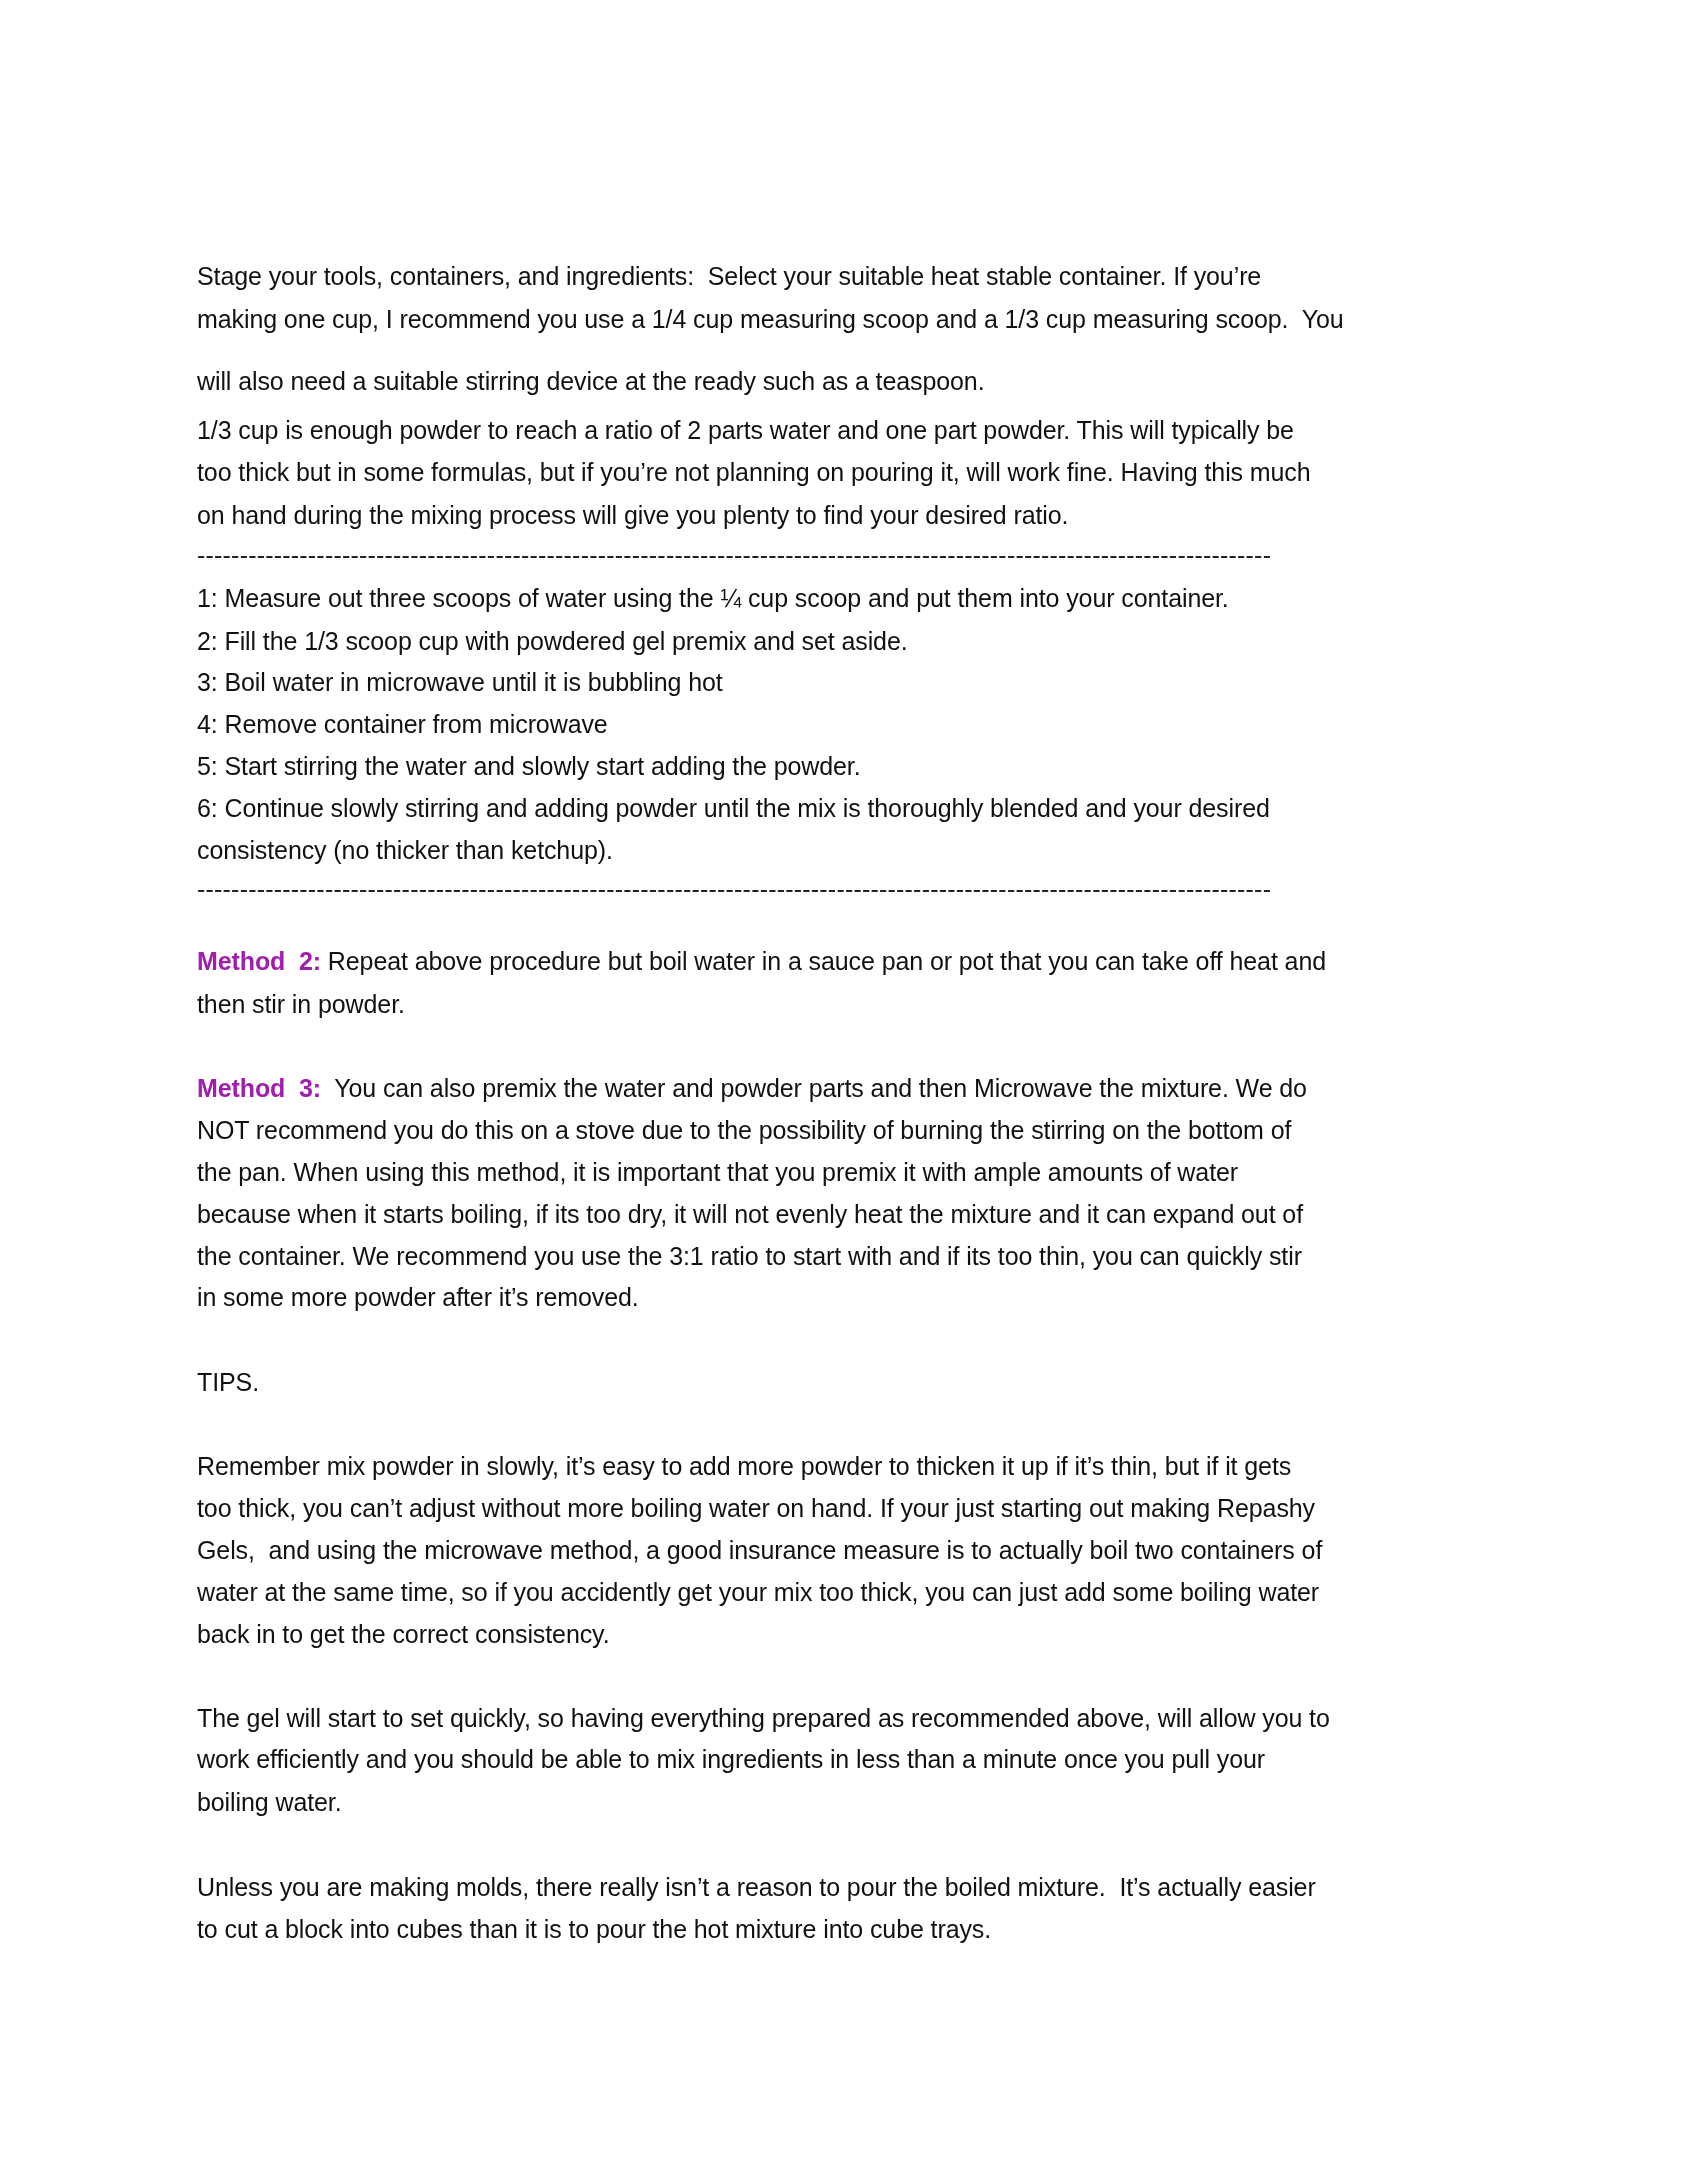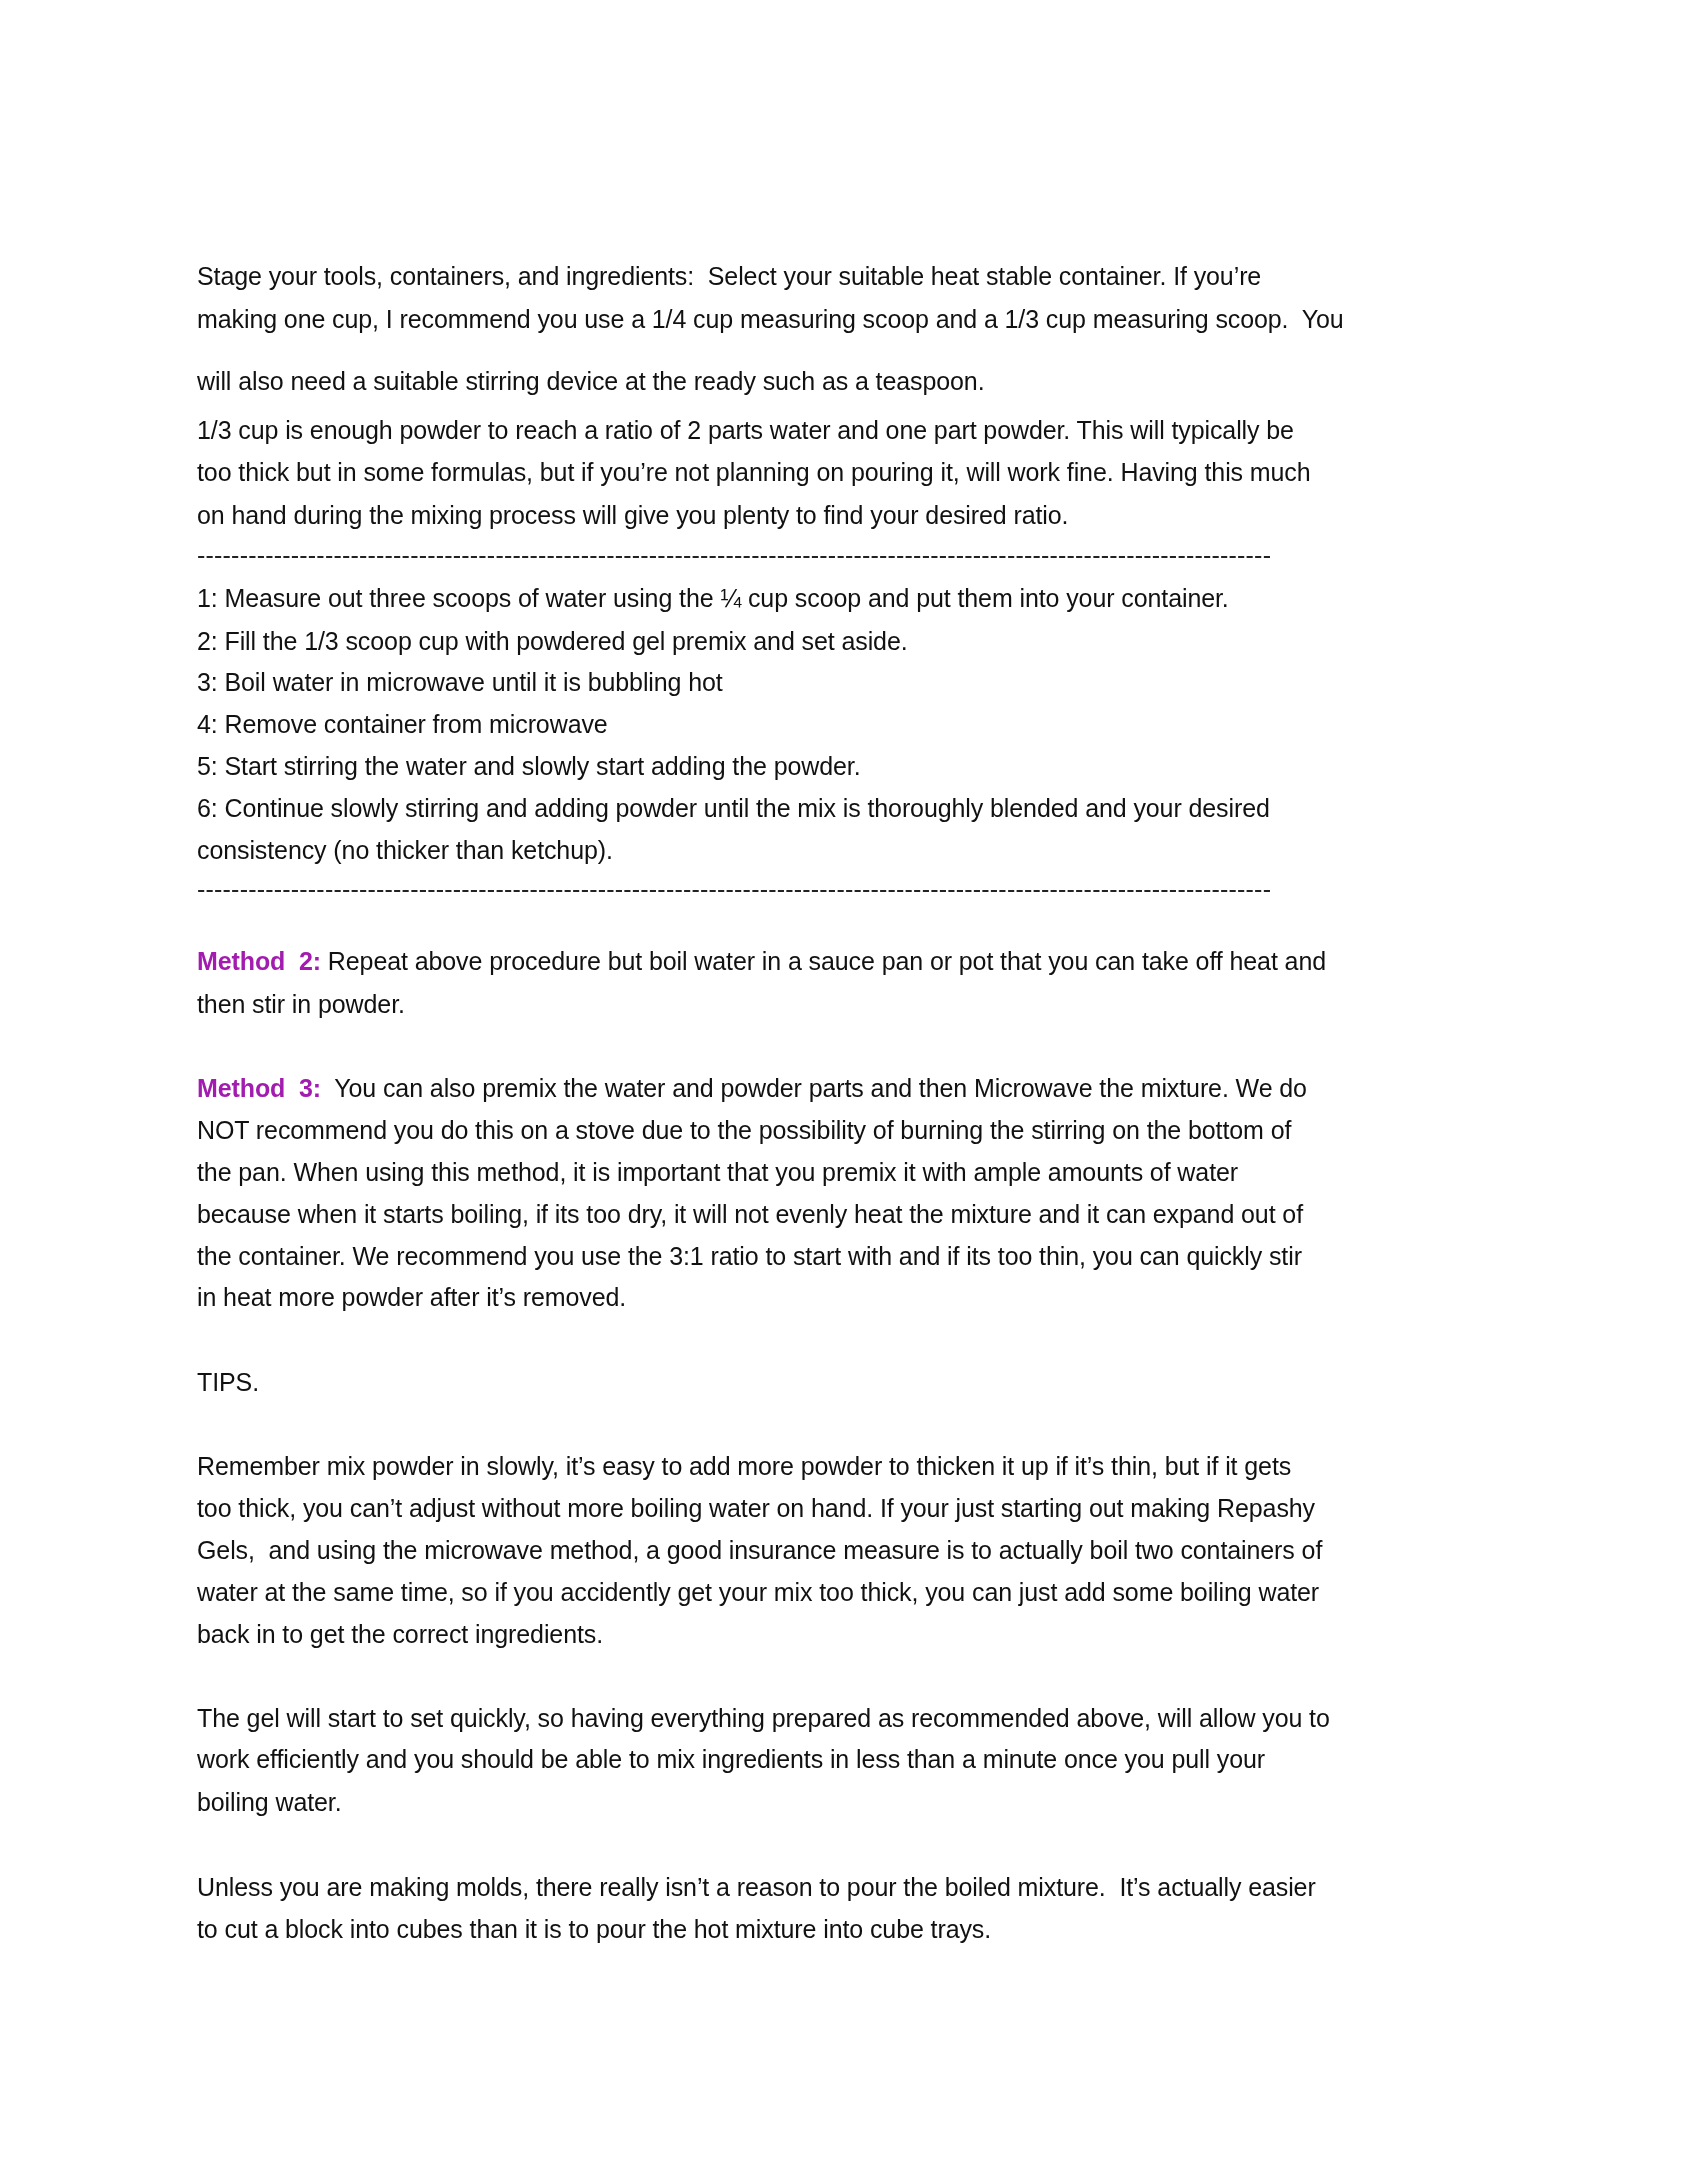--- a/index.html
+++ b/index.html
@@ -49,31 +49,31 @@
     <div class="line" style="top:946px"><span class="red">Method  2:</span><span> Repeat above procedure but boil water in a sauce pan or pot that you can take off heat and</span></div>
     <div class="line" style="top:989px">then stir in powder.</div>
   </div>
 
   <div>
     <div class="line" style="top:1073px"><span class="red">Method  3:</span><span>  You can also premix the water and powder parts and then Microwave the mixture. We do</span></div>
     <div class="line" style="top:1115px">NOT recommend you do this on a stove due to the possibility of burning the stirring on the bottom of</div>
     <div class="line" style="top:1157px">the pan. When using this method, it is important that you premix it with ample amounts of water</div>
     <div class="line" style="top:1199px">because when it starts boiling, if its too dry, it will not evenly heat the mixture and it can expand out of</div>
     <div class="line" style="top:1241px">the container. We recommend you use the 3:1 ratio to start with and if its too thin, you can quickly stir</div>
-    <div class="line" style="top:1282px">in heat more powder after it’s removed.</div>
+    <div class="line" style="top:1282px">in some more powder after it’s removed.</div>
   </div>
 
   <div class="line" style="top:1367px">TIPS.</div>
 
   <div>
     <div class="line" style="top:1451px">Remember mix powder in slowly, it’s easy to add more powder to thicken it up if it’s thin, but if it gets</div>
     <div class="line" style="top:1493px">too thick, you can’t adjust without more boiling water on hand. If your just starting out making Repashy</div>
     <div class="line" style="top:1535px">Gels,  and using the microwave method, a good insurance measure is to actually boil two containers of</div>
     <div class="line" style="top:1577px">water at the same time, so if you accidently get your mix too thick, you can just add some boiling water</div>
-    <div class="line" style="top:1619px">back in to get the correct ingredients.</div>
+    <div class="line" style="top:1619px">back in to get the correct consistency.</div>
   </div>
 
   <div>
     <div class="line" style="top:1703px">The gel will start to set quickly, so having everything prepared as recommended above, will allow you to</div>
     <div class="line" style="top:1744px">work efficiently and you should be able to mix ingredients in less than a minute once you pull your</div>
     <div class="line" style="top:1787px">boiling water.</div>
   </div>
 
   <div>
     <div class="line" style="top:1872px">Unless you are making molds, there really isn’t a reason to pour the boiled mixture.  It’s actually easier</div>

